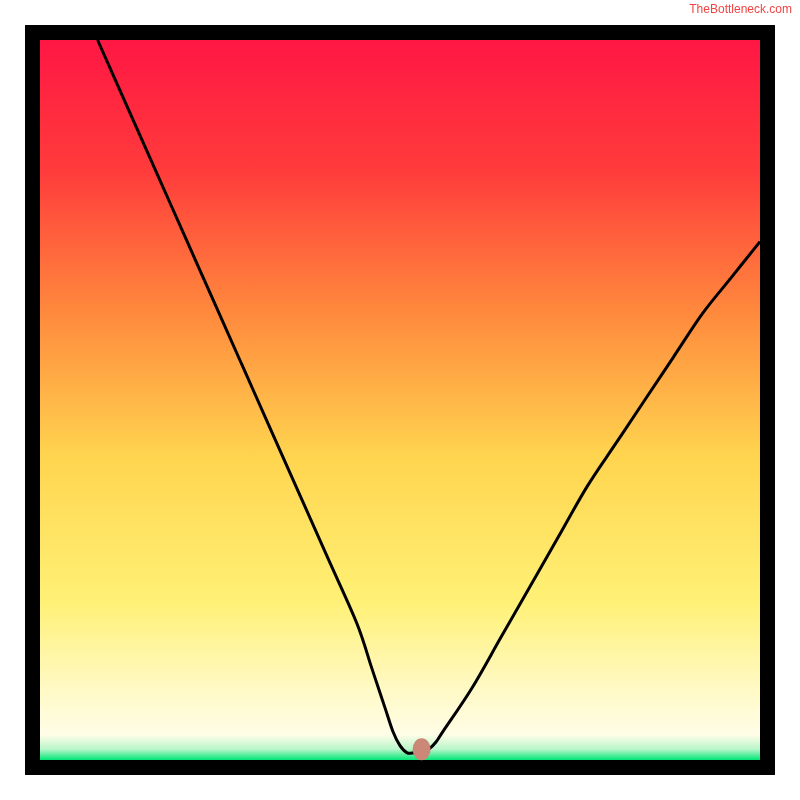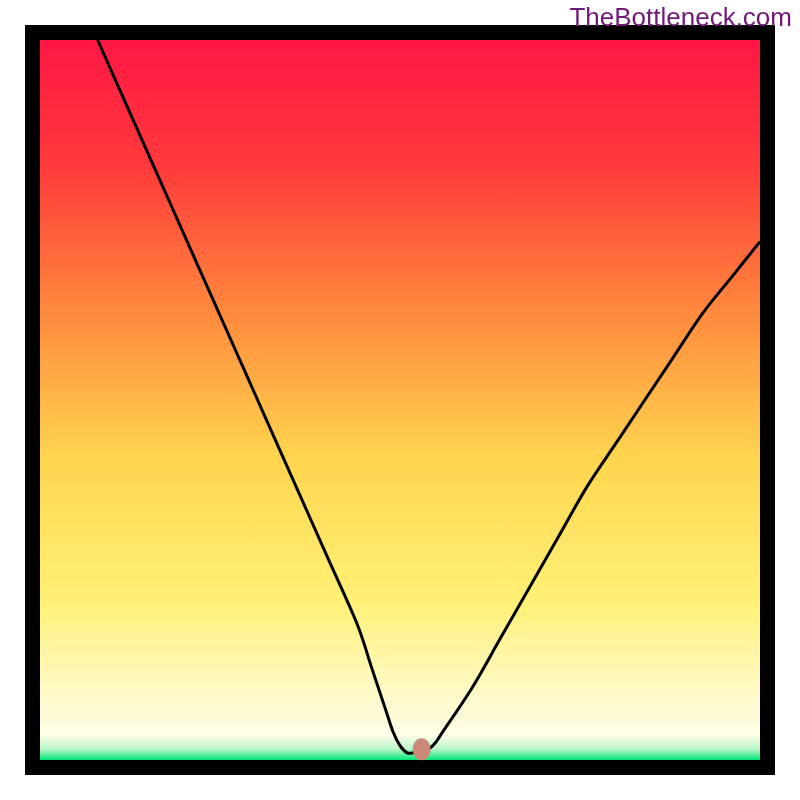--- a/index.html
+++ b/index.html
@@ -10,22 +10,22 @@
   }
   .container {
     position: relative;
     width: 800px;
     height: 800px;
   }
   .watermark {
     position: absolute;
     top: 2px;
     right: 8px;
-    color: #701a75;
-    font-size: 26px;
+    color: #ef4444;
+    font-size: 12px;
     font-weight: 500;
     z-index: 10;
   }
   .frame {
     position: absolute;
     top: 25px;
     left: 25px;
     width: 750px;
     height: 750px;
     background: #000000;

